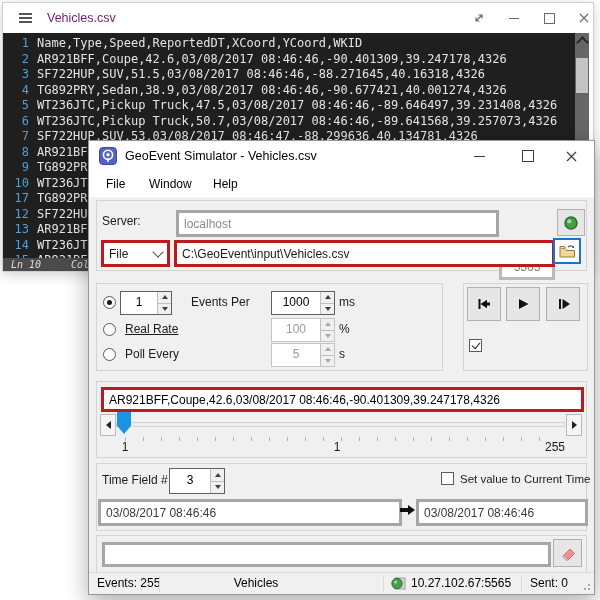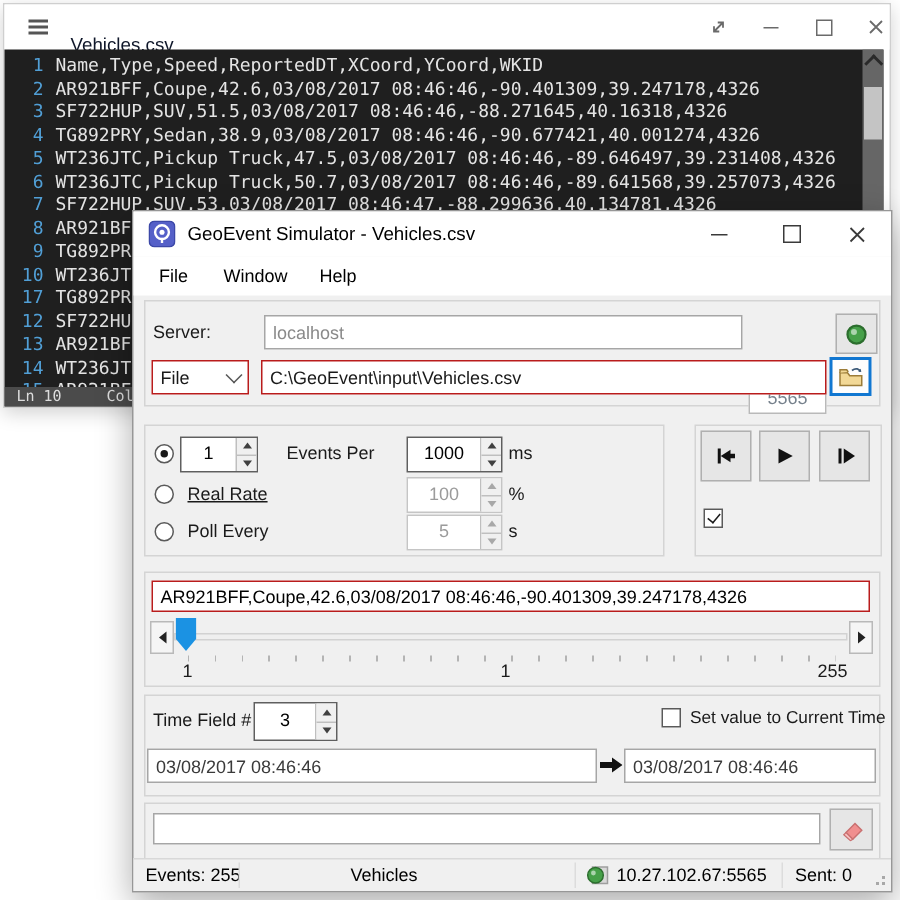--- a/index.html
+++ b/index.html
@@ -4,44 +4,44 @@
 <style>
   html,body{margin:0;padding:0;background:#fff;}
   #stage{position:relative;width:600px;height:600px;background:#fff;overflow:hidden;
          font-family:"Liberation Sans",sans-serif;font-size:12px;color:#1a1a1a;}
   
   .editor{position:absolute;left:2px;top:2px;width:590px;height:268px;background:#fff;
           border:1px solid #cfcfcf;box-shadow:0 3px 12px rgba(0,0,0,.18);}
   .ed-titlebar{position:absolute;left:0;top:0;right:0;height:30px;background:#fff;}
   .burger{position:absolute;left:16px;top:10px;width:13px;height:2px;background:#555;
           box-shadow:0 4px 0 #555,0 8px 0 #555;}
-  .ed-title{position:absolute;left:44px;top:12px;line-height:30px;color:#0f172a;font-size:12.5px;}
+  .ed-title{position:absolute;left:44px;top:0;line-height:30px;color:#701a75;font-size:12.5px;}
   .winbtn{position:absolute;top:0;width:28px;height:30px;display:flex;align-items:center;justify-content:center;}
   .ed-dark{position:absolute;left:0;top:30px;right:4px;bottom:0;background:#1f1f1f;overflow:hidden;}
   .ed-code{position:absolute;left:0;top:3px;right:14px;font-family:"DejaVu Sans Mono",monospace;font-size:12px;}
   .code-line{height:15.5px;line-height:15.5px;white-space:pre;}
   .ln{display:inline-block;width:26px;text-align:right;color:#519fd6;padding-right:8px;}
   .code{color:#e4e4e4;}
   .ed-scroll{position:absolute;right:0;top:0;width:14px;height:225px;background:#666;}
   .ed-scroll .caret{position:absolute;left:3px;top:5px;width:7px;height:7px;
           border-left:2px solid #2a2a2a;border-top:2px solid #2a2a2a;transform:rotate(45deg);}
   .ed-thumb{position:absolute;left:1px;top:25px;width:12px;height:35px;background:#c4c4c4;}
   .ed-status{position:absolute;left:0;right:0;bottom:0;height:13px;background:#4b4b4b;
           color:#dcdcdc;font-family:"DejaVu Sans Mono",monospace;font-size:10px;line-height:13px;}
-  .ed-status span{position:absolute;}
+  .ed-status span{position:absolute;font-style:italic;}
   
   .sim{position:absolute;left:88px;top:140px;width:505px;height:453px;background:#f0f0f0;
        border:1px solid #979797;box-shadow:0 8px 22px rgba(0,0,0,.32);}
   .sim-titlebar{position:absolute;left:0;top:0;right:0;height:30px;background:#fff;}
   .sim-title{position:absolute;left:36px;top:0;line-height:30px;font-size:12.5px;color:#000;}
   .menubar{position:absolute;left:0;top:30px;right:0;height:26px;background:#fff;}
   .menu-item{position:absolute;top:0;line-height:26px;color:#000;}
   .gbox{position:absolute;border:1px solid #d4d4d4;}
   .lbl{position:absolute;color:#1a1a1a;}
-  .tb{position:absolute;background:#fff;border:1px solid #b91c1c;display:flex;align-items:center;
+  .tb{position:absolute;background:#fff;border:3px solid #b91c1c;display:flex;align-items:center;
       padding:0 5px;white-space:nowrap;overflow:hidden;}
   .tb.gray{color:#8a8a8a;border-color:#a6a6a6;}
   .btn{position:absolute;background:#e6e6e6;border:1px solid #b0b0b0;display:flex;
        align-items:center;justify-content:center;}
   
   .spin{position:absolute;background:#fff;border:1px solid #5f5f5f;display:flex;}
   .spin .v{flex:1;text-align:center;line-height:20px;color:#000;}
   .spin .btns{width:13px;border-left:1px solid #bfbfbf;display:flex;flex-direction:column;}
   .spin .b{flex:1;background:#f0f0f0;display:flex;align-items:center;justify-content:center;}
   .spin .b + .b{border-top:1px solid #bfbfbf;}

